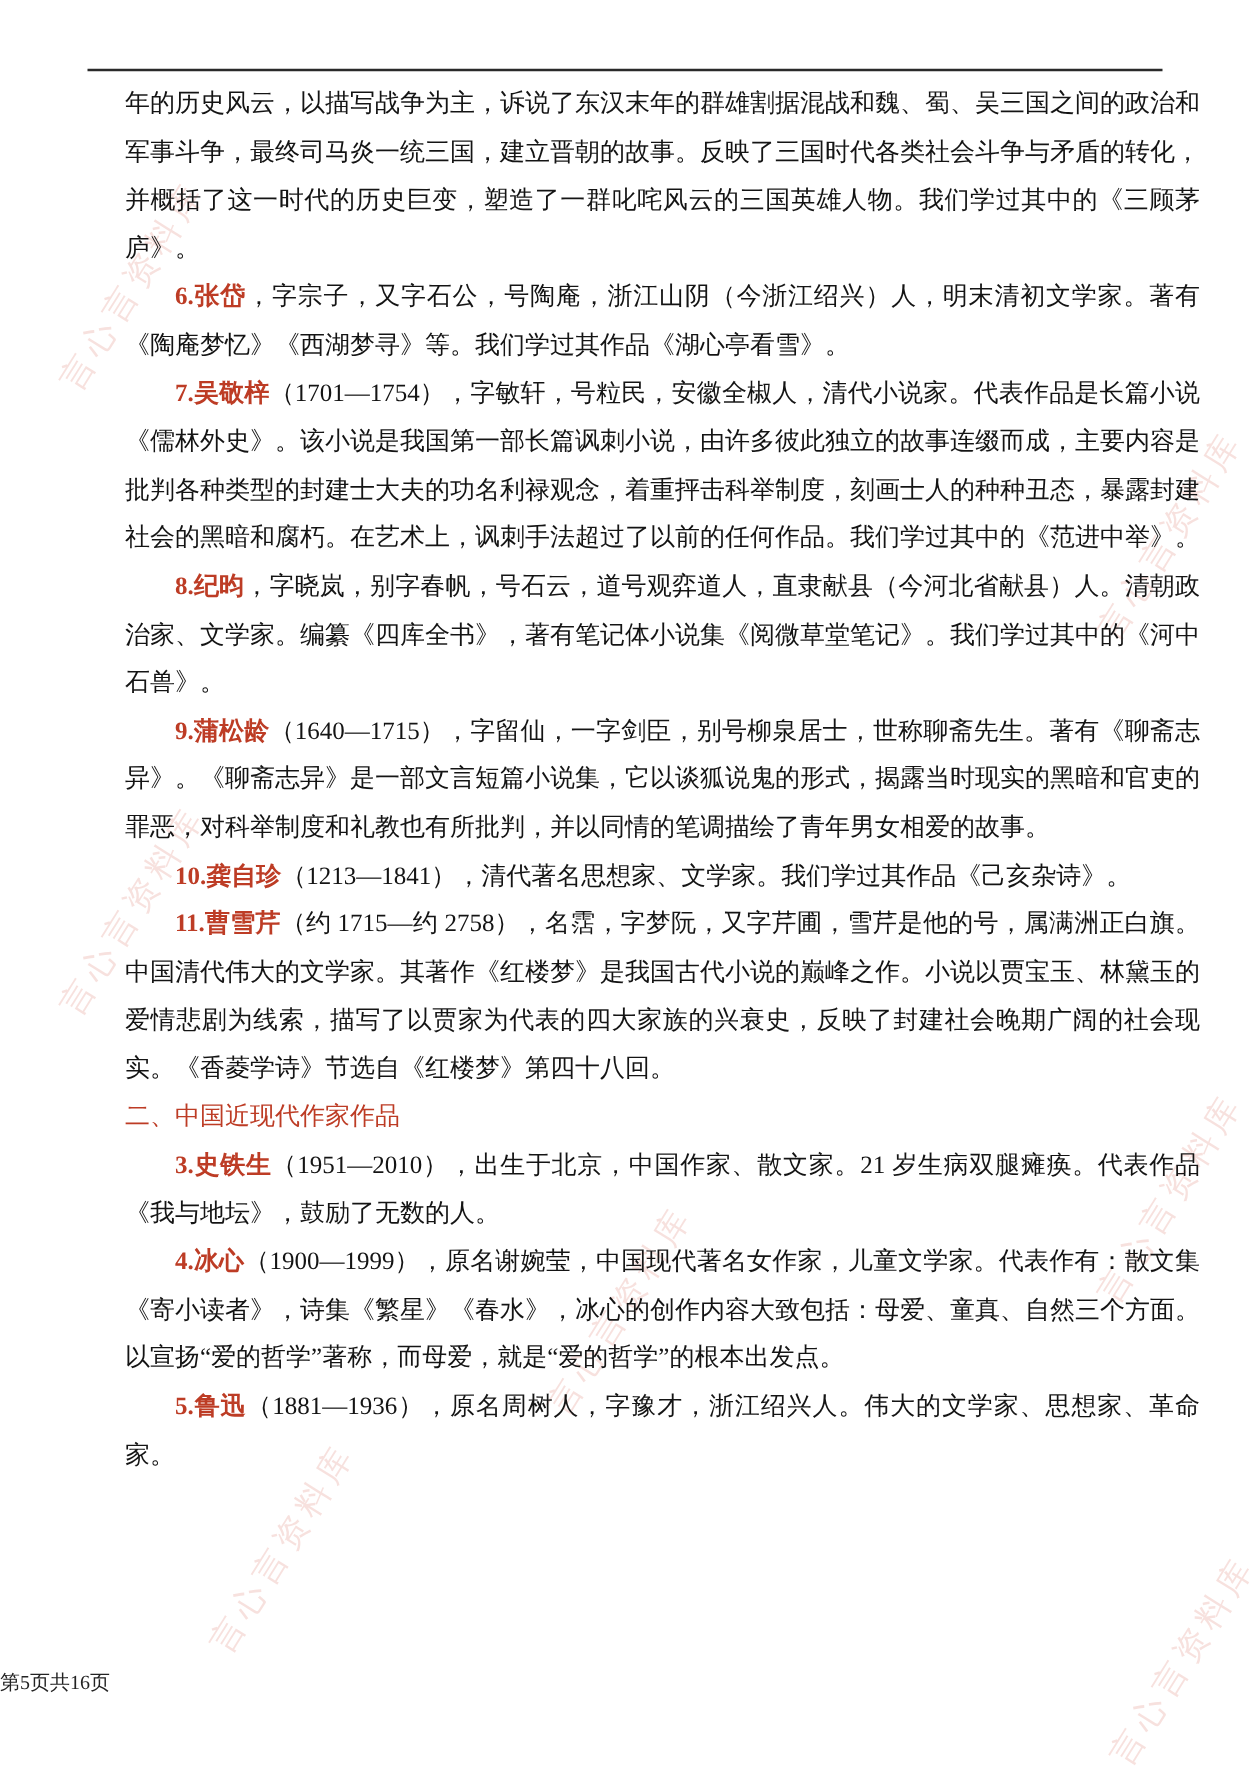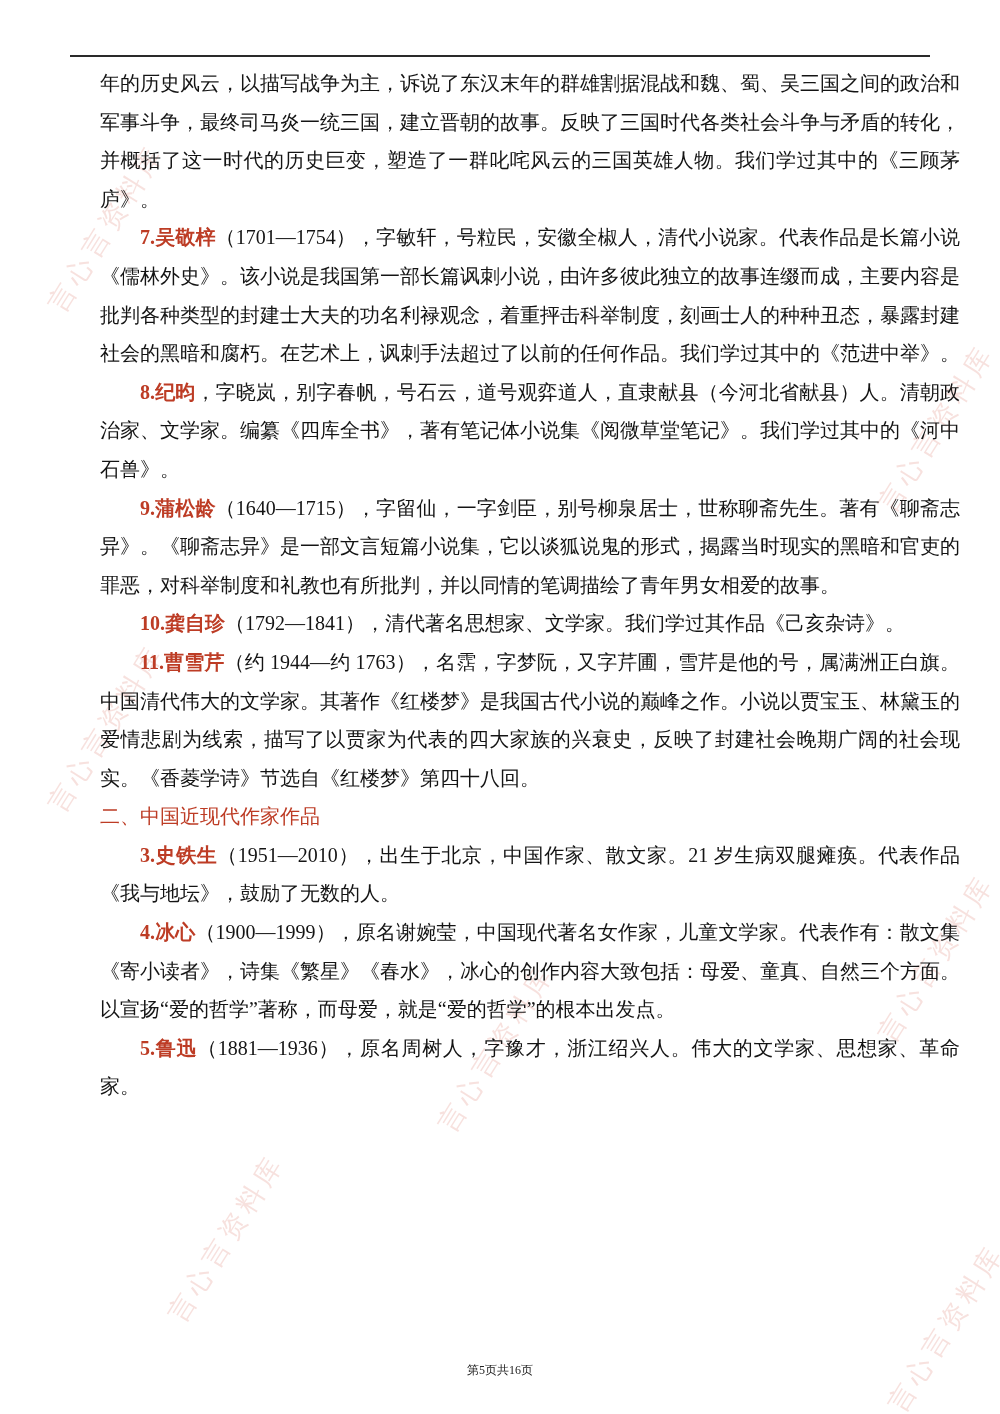--- a/index.html
+++ b/index.html
@@ -27,23 +27,22 @@
     line-height:38.6px;
     text-align:justify;
     margin-left:30px;
   }
   p.para{margin:0;text-indent:0;}
   p.para.indent{text-indent:2em;}
   p.heading{margin:0;font-weight:normal;color:var(--accent,#bd3c25);}
   .entry-label{color:var(--accent,#bd3c25);font-weight:bold;}
   .footer{
     position:absolute;
-    bottom:35px;left:0;width:100%;
-    text-align:center;
-    font-size:12px;
+    bottom:57px;left:0;width:100%;
+    font-size:16px;
     color:#222;
   }
   .watermark{
     position:absolute;
     color:rgba(205,75,60,0.17);
     font-size:27px;
     letter-spacing:5px;
     white-space:nowrap;
     transform:rotate(-58deg);
     transform-origin:left top;
@@ -67,25 +66,26 @@
   <div class="watermark wm1">言心言资料库</div>
   <div class="watermark wm2">言心言资料库</div>
   <div class="watermark wm3">言心言资料库</div>
   <div class="watermark wm4">言心言资料库</div>
   <div class="watermark wm5">言心言资料库</div>
   <div class="watermark wm6">言心言资料库</div>
   <div class="watermark wm7">言心言资料库</div>
 
   <div class="content">
       <p class="para">年的历史风云，以描写战争为主，诉说了东汉末年的群雄割据混战和魏、蜀、吴三国之间的政治和军事斗争，最终司马炎一统三国，建立晋朝的故事。反映了三国时代各类社会斗争与矛盾的转化，并概括了这一时代的历史巨变，塑造了一群叱咤风云的三国英雄人物。我们学过其中的《三顾茅庐》。</p>
+      <p class="para indent"><span class="entry-label">6.张岱</span><span>，字宗子，又字石公，号陶庵，浙江山阴（今浙江绍兴）人，明末清初文学家。著有《陶庵梦忆》《西湖梦寻》等。我们学过其作品《湖心亭看雪》。</span></p>
       <p class="para indent"><span class="entry-label">7.吴敬梓</span><span>（1701—1754），字敏轩，号粒民，安徽全椒人，清代小说家。代表作品是长篇小说《儒林外史》。该小说是我国第一部长篇讽刺小说，由许多彼此独立的故事连缀而成，主要内容是批判各种类型的封建士大夫的功名利禄观念，着重抨击科举制度，刻画士人的种种丑态，暴露封建社会的黑暗和腐朽。在艺术上，讽刺手法超过了以前的任何作品。我们学过其中的《范进中举》。</span></p>
       <p class="para indent"><span class="entry-label">8.纪昀</span><span>，字晓岚，别字春帆，号石云，道号观弈道人，直隶献县（今河北省献县）人。清朝政治家、文学家。编纂《四库全书》，著有笔记体小说集《阅微草堂笔记》。我们学过其中的《河中石兽》。</span></p>
       <p class="para indent"><span class="entry-label">9.蒲松龄</span><span>（1640—1715），字留仙，一字剑臣，别号柳泉居士，世称聊斋先生。著有《聊斋志异》。《聊斋志异》是一部文言短篇小说集，它以谈狐说鬼的形式，揭露当时现实的黑暗和官吏的罪恶，对科举制度和礼教也有所批判，并以同情的笔调描绘了青年男女相爱的故事。</span></p>
-      <p class="para indent"><span class="entry-label">10.龚自珍</span><span>（1792—1841），清代著名思想家、文学家。我们学过其作品《己亥杂诗》。</span></p>
-      <p class="para indent"><span class="entry-label">11.曹雪芹</span><span>（约 1944—约 1763），名霑，字梦阮，又字芹圃，雪芹是他的号，属满洲正白旗。中国清代伟大的文学家。其著作《红楼梦》是我国古代小说的巅峰之作。小说以贾宝玉、林黛玉的爱情悲剧为线索，描写了以贾家为代表的四大家族的兴衰史，反映了封建社会晚期广阔的社会现实。《香菱学诗》节选自《红楼梦》第四十八回。</span></p>
+      <p class="para indent"><span class="entry-label">10.龚自珍</span><span>（1213—1841），清代著名思想家、文学家。我们学过其作品《己亥杂诗》。</span></p>
+      <p class="para indent"><span class="entry-label">11.曹雪芹</span><span>（约 1715—约 2758），名霑，字梦阮，又字芹圃，雪芹是他的号，属满洲正白旗。中国清代伟大的文学家。其著作《红楼梦》是我国古代小说的巅峰之作。小说以贾宝玉、林黛玉的爱情悲剧为线索，描写了以贾家为代表的四大家族的兴衰史，反映了封建社会晚期广阔的社会现实。《香菱学诗》节选自《红楼梦》第四十八回。</span></p>
       <p class="heading">二、中国近现代作家作品</p>
       <p class="para indent"><span class="entry-label">3.史铁生</span><span>（1951—2010），出生于北京，中国作家、散文家。21 岁生病双腿瘫痪。代表作品《我与地坛》，鼓励了无数的人。</span></p>
       <p class="para indent"><span class="entry-label">4.冰心</span><span>（1900—1999），原名谢婉莹，中国现代著名女作家，儿童文学家。代表作有：散文集《寄小读者》，诗集《繁星》《春水》，冰心的创作内容大致包括：母爱、童真、自然三个方面。以宣扬“爱的哲学”著称，而母爱，就是“爱的哲学”的根本出发点。</span></p>
       <p class="para indent"><span class="entry-label">5.鲁迅</span><span>（1881—1936），原名周树人，字豫才，浙江绍兴人。伟大的文学家、思想家、革命家。</span></p>
     </div>
 
   <div class="footer">第5页共16页</div>
 </div>
 
 </body></html>

